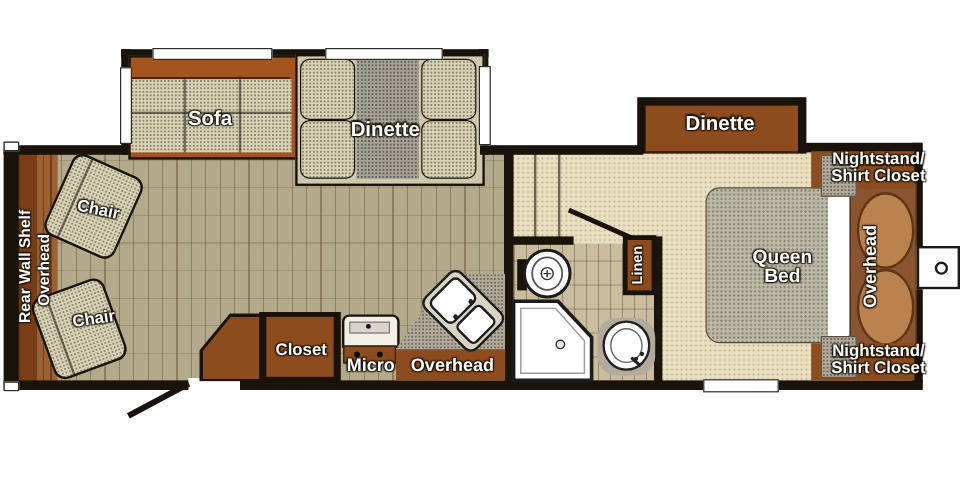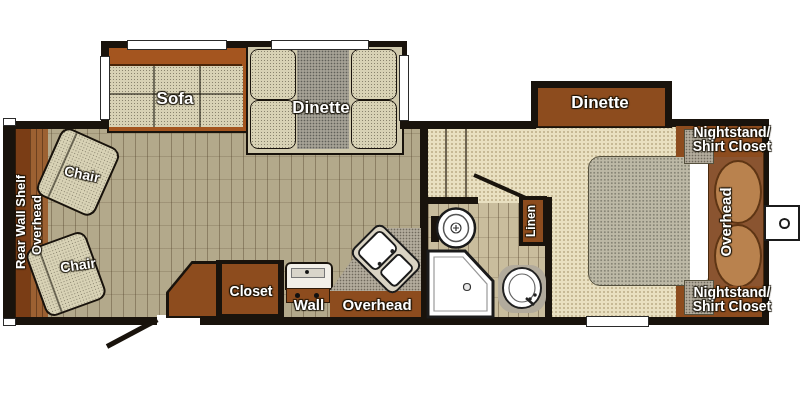--- a/index.html
+++ b/index.html
@@ -185,25 +185,29 @@
   <div class="abs lbl lbl-lg" style="left:281px;top:99px;width:80px;">Dinette</div>
   <div class="abs lbl lbl-lg" style="left:540px;top:94px;width:120px;">Dinette</div>
 
   <div class="abs lbl" style="left:50px;top:167px;width:64px;transform:rotate(12deg);font-size:14px;">Chair</div>
   <div class="abs lbl" style="left:46px;top:258px;width:64px;transform:rotate(-8deg);font-size:14px;">Chair</div>
 
   <div class="abs lbl lbl-sm vrot" style="left:-37px;top:213px;width:120px;height:18px;">Rear Wall Shelf</div>
   <div class="abs lbl lbl-sm vrot" style="left:-21px;top:216px;width:120px;height:18px;">Overhead</div>
 
   <div class="abs lbl" style="left:221px;top:284px;width:60px;font-size:14px;">Closet</div>
-  <div class="abs lbl" style="left:284px;top:297px;width:50px;">Wall</div>
+  <div class="abs lbl" style="left:284px;top:297px;width:50px;">Micro</div>
   <div class="abs lbl" style="left:332px;top:297px;width:90px;">Overhead</div>
 
   <div class="abs lbl vrot" style="left:484px;top:212px;width:100px;height:18px;font-size:12px;">Linen</div>
 
+  <div class="abs lbl" style="left:612px;top:207px;width:80px;font-size:16px;">
+    <div>Queen</div>
+    <div>Bed</div>
+  </div>
   <div class="abs lbl vrot" style="left:667px;top:213px;width:120px;height:18px;">Overhead</div>
 
   <div class="abs lbl" style="left:677px;top:125px;width:110px;font-size:14px;">
     <div>Nightstand/</div>
     <div>Shirt Closet</div>
   </div>
   <div class="abs lbl" style="left:677px;top:285px;width:110px;font-size:14px;">
     <div>Nightstand/</div>
     <div>Shirt Closet</div>
   </div>

